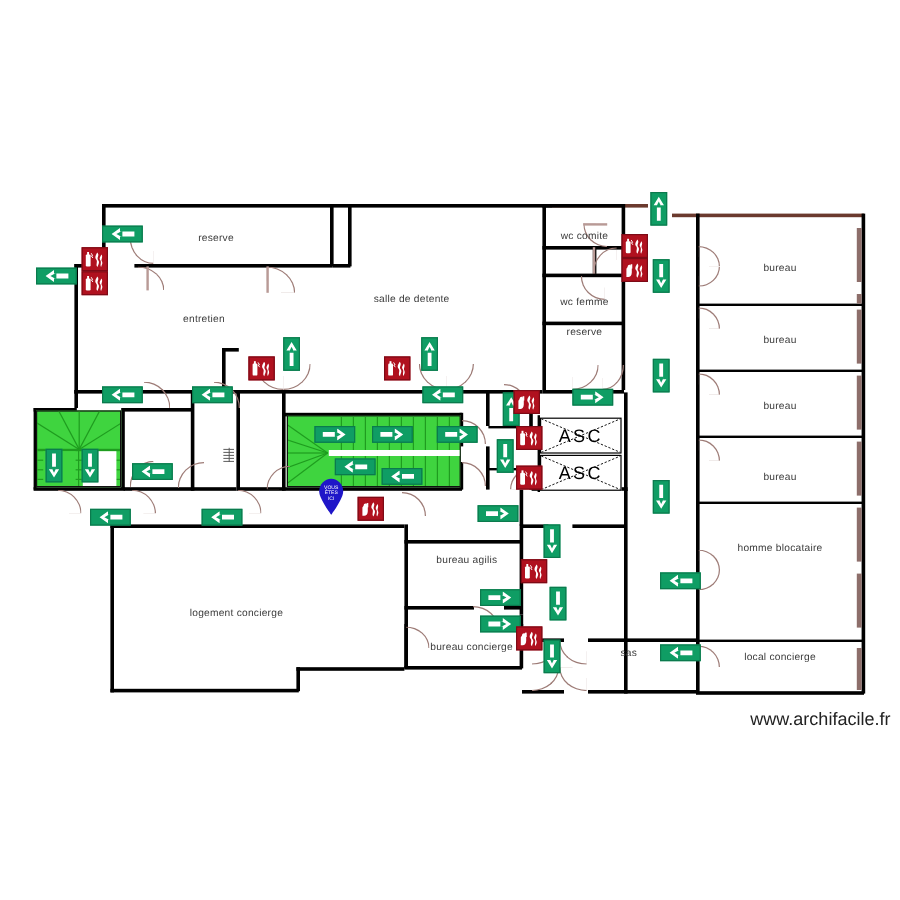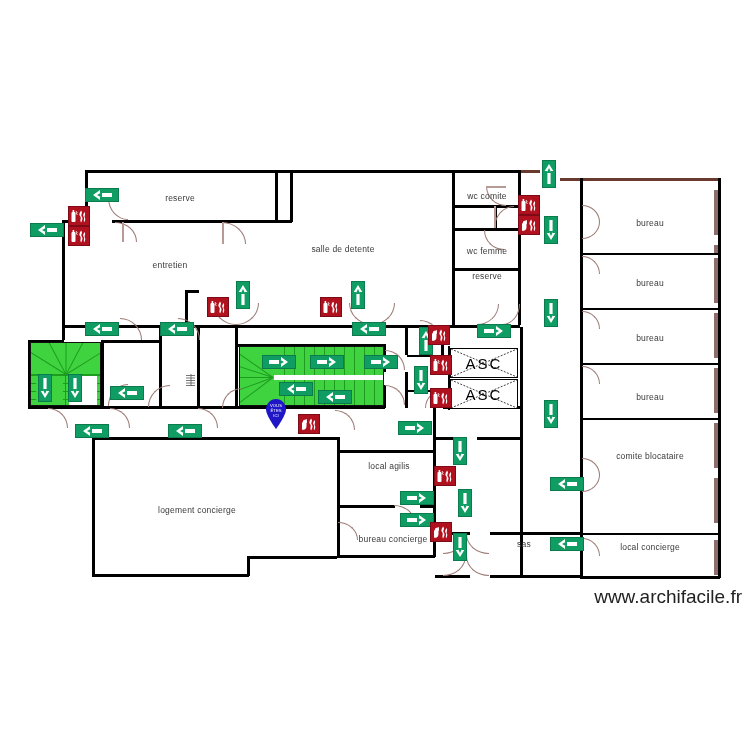--- a/index.html
+++ b/index.html
@@ -45,21 +45,21 @@
        box-sizing:border-box;display:flex;align-items:center;
        justify-content:center;}
   .asc .xline{position:absolute;left:0;top:0;width:100%;height:100%;}
   .asc span{position:relative;font-size:15px;letter-spacing:2px;
             color:#000;font-family:"Liberation Sans",sans-serif;}
 
   
   .hatch{position:absolute;}
 
   
-  #site{position:absolute;right:8px;bottom:142px;font-size:19px;color:#222;}
+  #site{position:absolute;right:8px;bottom:142px;font-size:15px;color:#222;}
 </style>
 </head>
 <body>
 
 <div id="stage">
 
   <div class="wall" style="left:85px;top:170px;width:375px;height:2.5px;"></div>
   <div class="wall brown" style="left:460px;top:170px;width:80px;height:2.5px;"></div>
   <div class="wall brown" style="left:560px;top:178px;width:160px;height:2.5px;"></div>
 
@@ -353,24 +353,24 @@
   <div class="rlabel" style="left:180px;top:198px;">reserve</div>
   <div class="rlabel" style="left:170px;top:265px;">entretien</div>
   <div class="rlabel" style="left:343px;top:249px;">salle de detente</div>
   <div class="rlabel" style="left:487px;top:196px;">wc comite</div>
   <div class="rlabel" style="left:487px;top:251px;">wc femme</div>
   <div class="rlabel" style="left:487px;top:276px;">reserve</div>
   <div class="rlabel" style="left:650px;top:223px;">bureau</div>
   <div class="rlabel" style="left:650px;top:283px;">bureau</div>
   <div class="rlabel" style="left:650px;top:338px;">bureau</div>
   <div class="rlabel" style="left:650px;top:397px;">bureau</div>
-  <div class="rlabel" style="left:650px;top:456px;">comite blocataire</div>
+  <div class="rlabel" style="left:650px;top:456px;">homme blocataire</div>
   <div class="rlabel" style="left:650px;top:547px;">local concierge</div>
   <div class="rlabel" style="left:197px;top:510px;">logement concierge</div>
-  <div class="rlabel" style="left:389px;top:466px;">local agilis</div>
+  <div class="rlabel" style="left:389px;top:466px;">bureau agilis</div>
   <div class="rlabel" style="left:393px;top:539px;">bureau concierge</div>
   <div class="rlabel" style="left:524px;top:544px;">sas</div>
 
   <div class="sign exit" style="left:85px;top:188px;width:34px;height:14px;">
     <svg width="22" height="10" viewBox="0 0 22 10">
         <path d="M9 0 L2 5 L9 10 L9 7 L21 7 L21 3 L9 3 Z" fill="#fff"></path>
         <path d="M6 5 L11 2.2 L11 7.8 Z" fill="#0f9d64"></path>
       </svg>
   </div>
   <div class="sign exit" style="left:30px;top:223px;width:34px;height:14px;">

